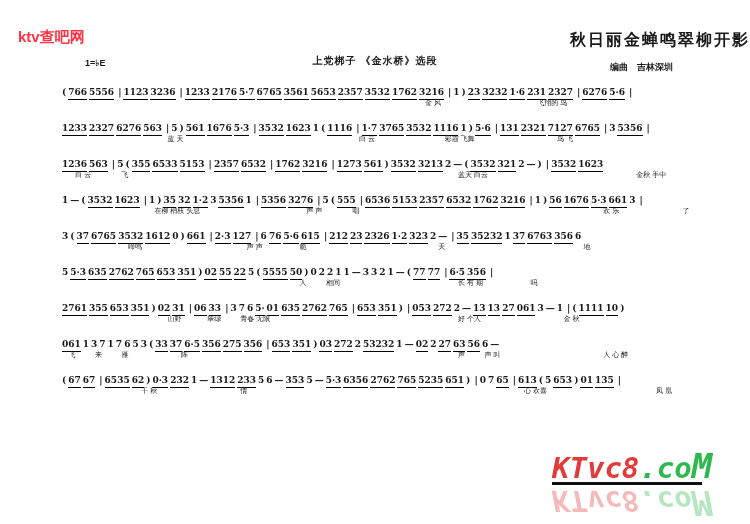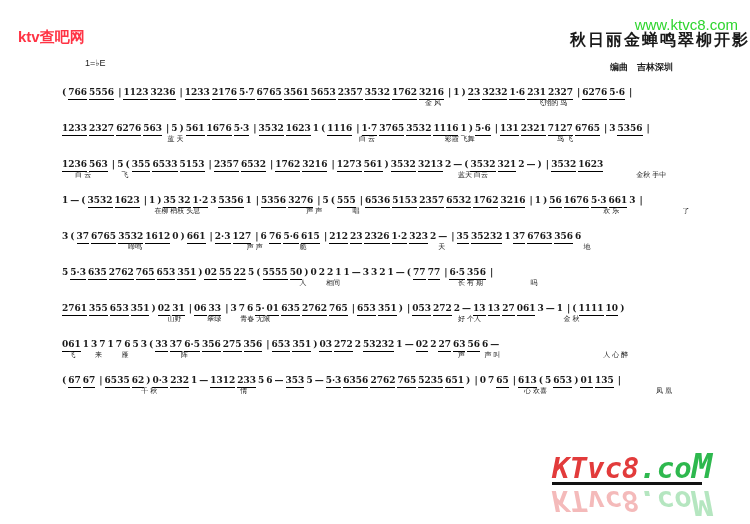--- a/index.html
+++ b/index.html
@@ -5,21 +5,21 @@
   html,body{margin:0;padding:0;}
   .page{position:relative;width:750px;height:524px;background:#ffffff;overflow:hidden;
         font-family:"Liberation Sans",sans-serif;color:#1a1a1a;}
   .wm-tl{position:absolute;left:18px;top:28px;font-size:15px;font-weight:bold;
          color:#ff3344;text-decoration:none;}
   .wm-tr{position:absolute;right:12px;top:16px;font-size:15px;color:#2ed52e;text-decoration:none;}
   .title{position:absolute;left:0;right:0;top:30px;text-align:right;font-size:16px;
          font-weight:bold;letter-spacing:2px;}
   .subtitle{position:absolute;left:0;right:0;top:54px;text-align:center;font-size:10px;
             font-weight:bold;letter-spacing:1px;}
-  .key{position:absolute;left:85px;top:58px;font-size:9px;font-weight:normal;}
+  .key{position:absolute;left:85px;top:58px;font-size:9px;font-weight:bold;}
   .credit{position:absolute;left:610px;top:61px;font-size:9px;font-weight:bold;}
   .score{position:absolute;left:62px;top:86px;width:660px;overflow:hidden;}
   .sys{margin-bottom:15px;}
   .notes{height:13px;white-space:nowrap;font-family:"DejaVu Serif",serif;
          font-size:9px;font-weight:bold;line-height:13px;}
   .tok{display:inline-block;margin-right:2px;}
   .tok.ul{border-bottom:1px solid #000;}
   .tok.bar{margin:0 2px;}
   .lyr{position:relative;height:8px;font-size:7px;line-height:8px;color:#222;}
   .lyr span{position:absolute;top:0;white-space:nowrap;}
@@ -36,24 +36,24 @@
   .logo-reflection{font-size:29px;line-height:30px;font-style:italic;
                    transform:scaleY(-1);opacity:0.35;margin-top:1px;}
 </style>
 </head>
 <body>
 
 <div class="page">
 
   <a class="wm-tl" href="#">ktv查吧网</a>
 
-  <a class="wm-tr" href="#">www.ktvc8.com</a>
 
   <div class="title">秋日丽金蝉鸣翠柳开影</div>
 
+  <div class="subtitle">上党梆子 《金水桥》选段</div>
 
   <div class="key">1=♭E</div>
 
   <div class="credit">编曲　吉林深圳</div>
 
   <div class="score" id="score">
       <div class="sys">
         <div class="notes"><span class="tok">(</span><span class="tok ul">766</span><span class="tok ul">5556</span><span class="tok bar">|</span><span class="tok ul">1123</span><span class="tok ul">3236</span><span class="tok bar">|</span><span class="tok ul">1233</span><span class="tok ul">2176</span><span class="tok ul">5·7</span><span class="tok ul">6765</span><span class="tok ul">3561</span><span class="tok ul">5653</span><span class="tok ul">2357</span><span class="tok ul">3532</span><span class="tok ul">1762</span><span class="tok ul">3216</span><span class="tok bar">|</span><span class="tok">1</span><span class="tok">)</span><span class="tok ul">23</span><span class="tok ul">3232</span><span class="tok ul">1·6</span><span class="tok ul">231</span><span class="tok ul">2327</span><span class="tok bar">|</span><span class="tok ul">6276</span><span class="tok ul">5·6</span><span class="tok bar">|</span></div>
         <div class="lyr">
           <span style="left: 55%;">金 风</span>

